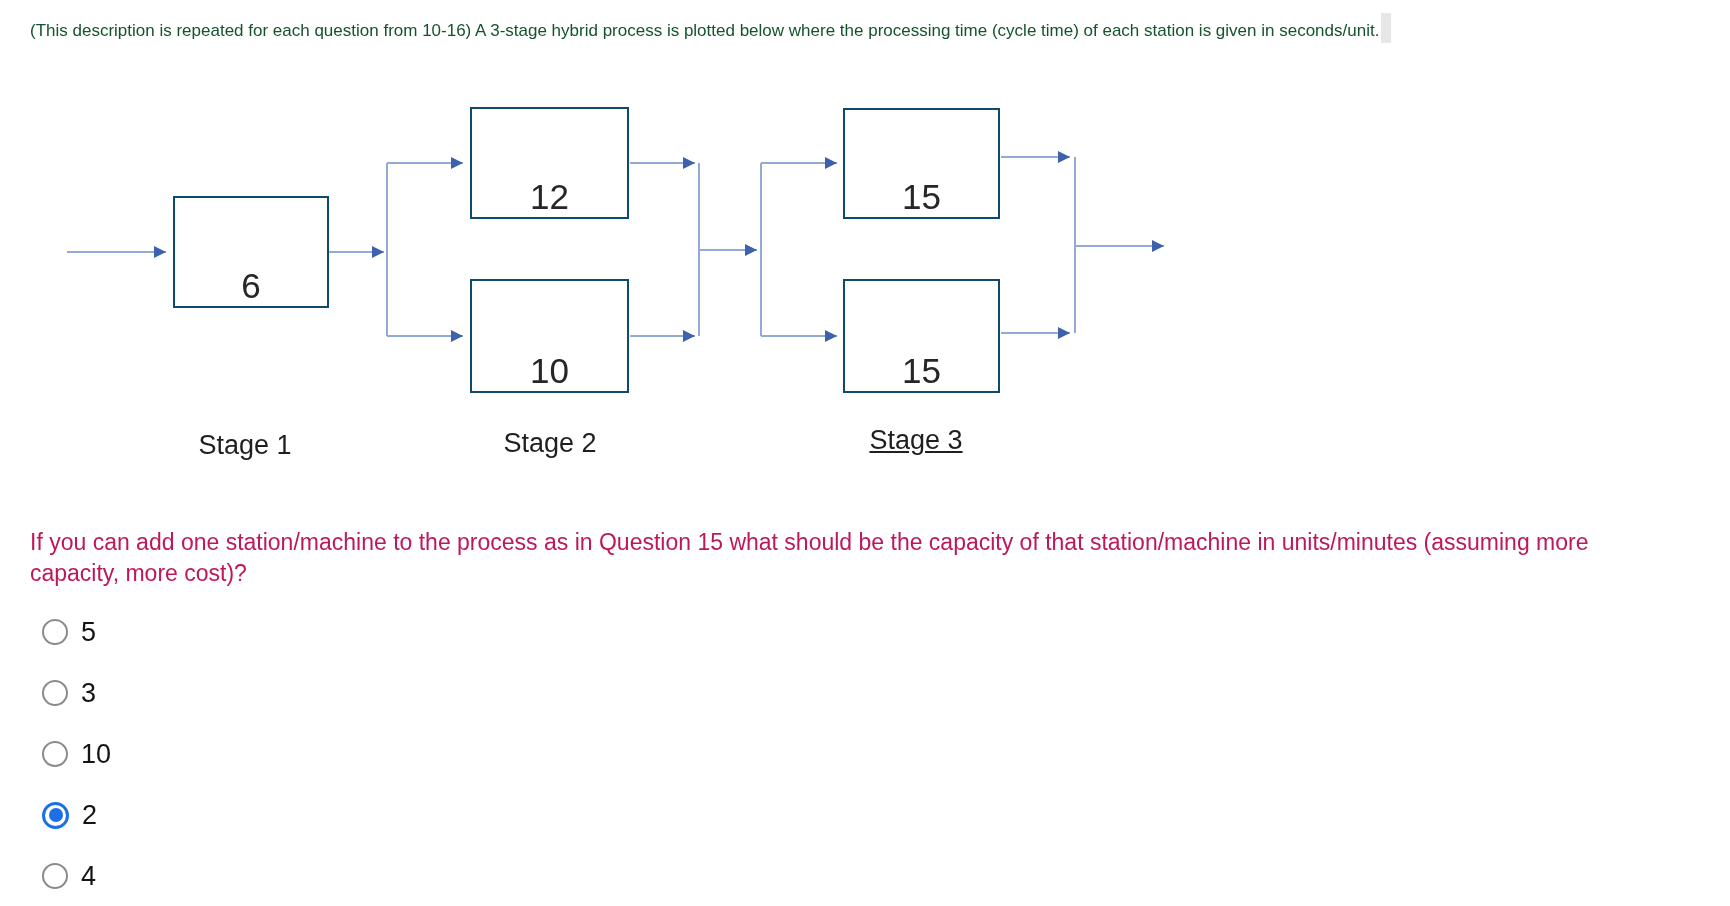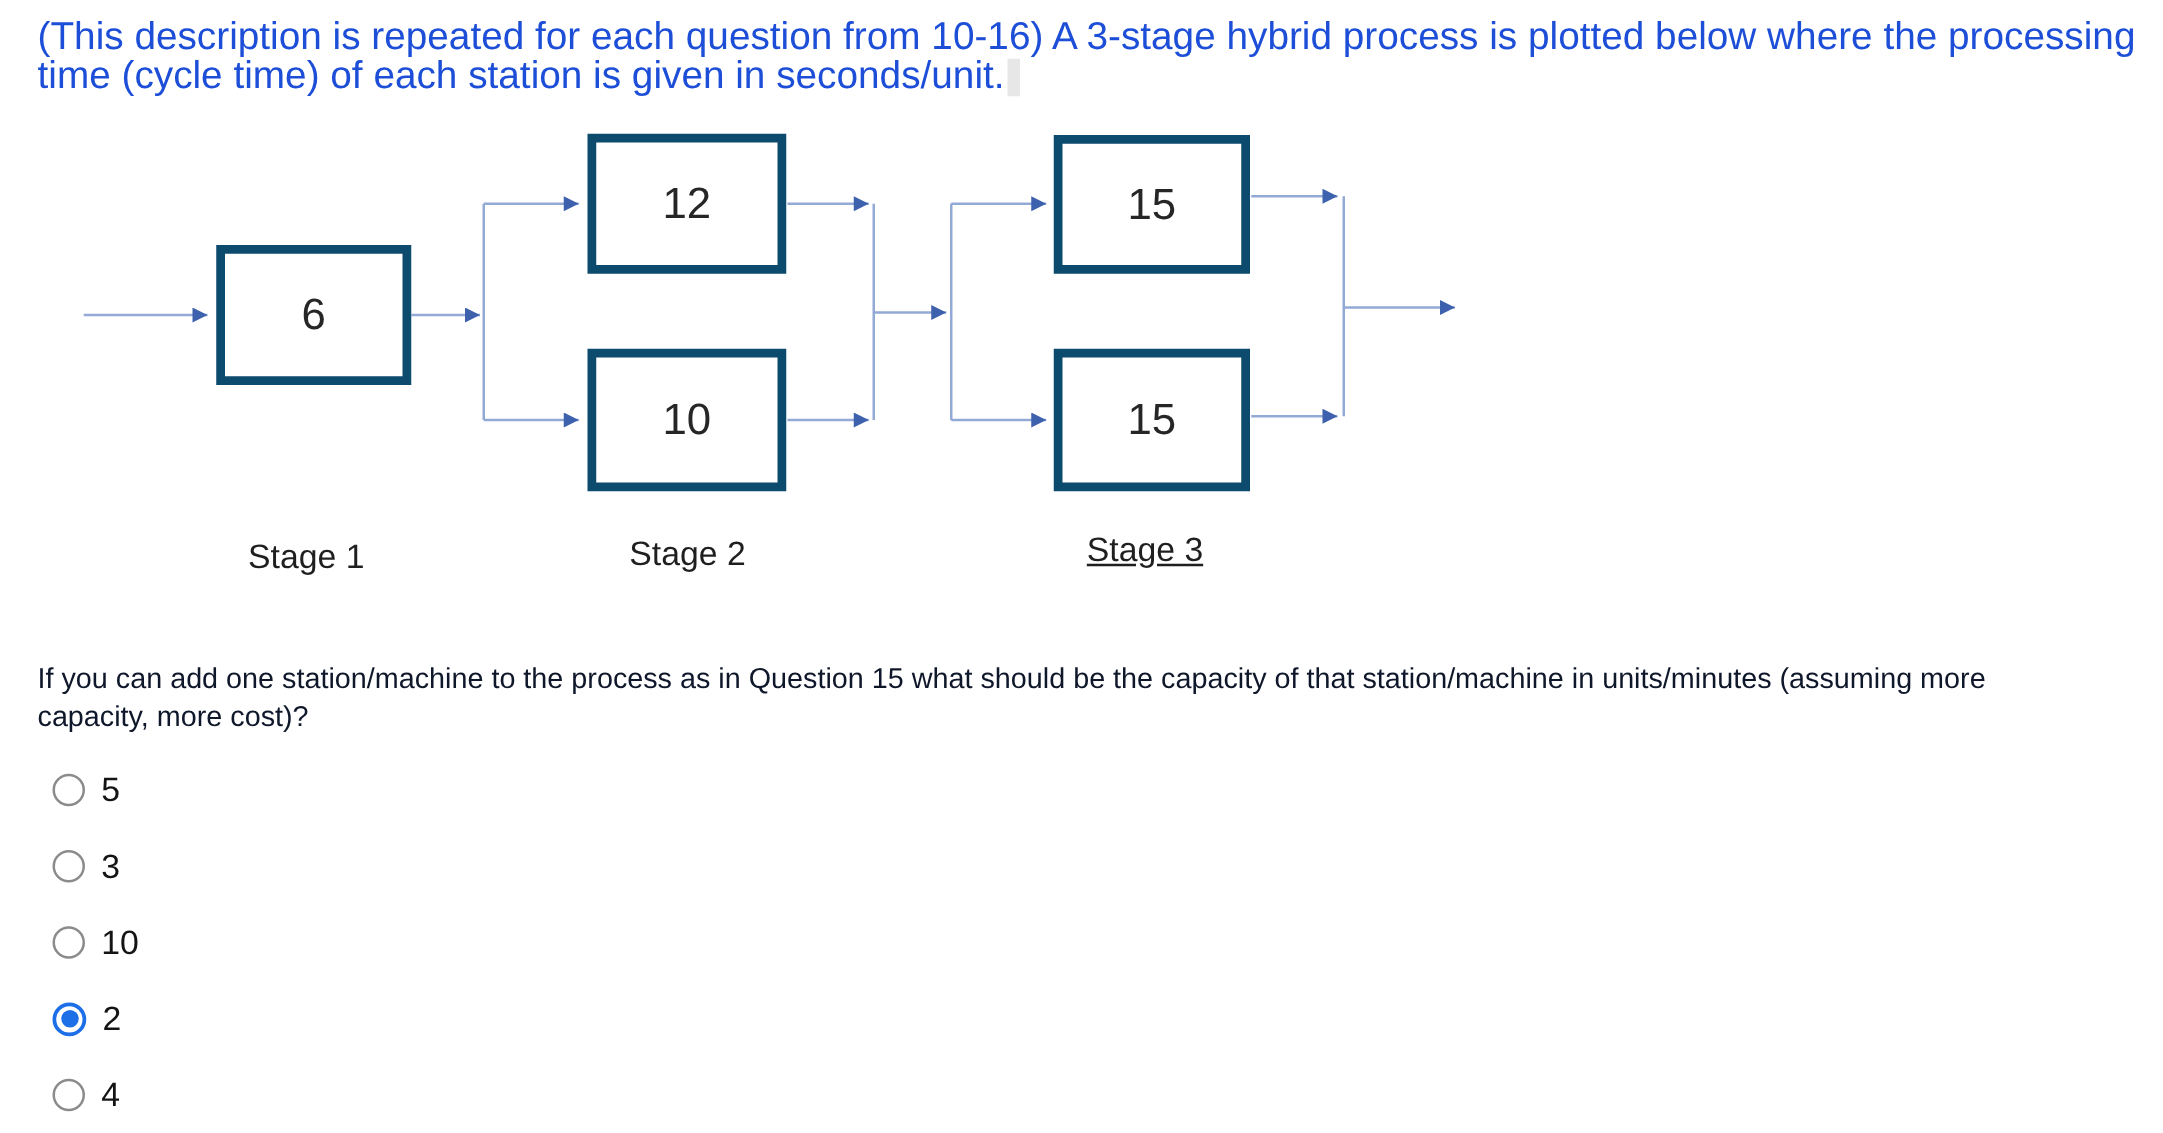--- a/index.html
+++ b/index.html
@@ -1,53 +1,53 @@
 <!DOCTYPE html>
 <html><head>
 <meta charset="utf-8">
 <style>
   * { margin: 0; padding: 0; box-sizing: border-box; }
   html, body { width: 1730px; height: 906px; background: #ffffff; overflow: hidden; }
   body { position: relative; font-family: "Liberation Sans", sans-serif; color: #1b1b1b; }
 
   .description {
     position: absolute; left: 30px; top: 13px; width: 1692px;
-    font-size: 31px; line-height: 31px; color: #1d4ed8;
+    font-size: 17px; line-height: 31px; color: #14532d;
   }
   .caret-block {
     display: inline-block; width: 10px; height: 30px;
     background: #e7e7e7; vertical-align: -7px; margin-left: 2px;
   }
 
   .diagram { position: absolute; left: 0; top: 0; width: 1220px; height: 480px; }
   .connectors { position: absolute; left: 0; top: 0; }
 
   .station-box {
     position: absolute; background: #ffffff;
-    border: 7px solid #0c4a6e;
-    display: flex; align-items: center; justify-content: center;
+    border: 2px solid #0c4a6e;
+    display: flex; align-items: flex-end; justify-content: center;
     font-size: 35px; color: #262626;
   }
   #box-s1  { left: 173px; top: 196px; width: 156px; height: 112px; }
   #box-s2t { left: 470px; top: 107px; width: 159px; height: 112px; }
   #box-s2b { left: 470px; top: 279px; width: 159px; height: 114px; }
   #box-s3t { left: 843px; top: 108px; width: 157px; height: 111px; }
   #box-s3b { left: 843px; top: 279px; width: 157px; height: 114px; }
 
   .stage-label {
     position: absolute; width: 160px; text-align: center;
     font-size: 27px; color: #1f1f1f;
   }
   #stage1-label { left: 165px; top: 430px; }
   #stage2-label { left: 470px; top: 428px; }
   #stage3-label { left: 836px; top: 425px; text-decoration: underline; }
 
   .question {
     position: absolute; left: 30px; top: 527px; width: 1640px;
-    font-size: 23px; line-height: 31px; color: #0f172a;
+    font-size: 23px; line-height: 31px; color: #be185d;
   }
 
   .options { position: absolute; left: 42px; top: 612px; }
   .option-row {
     display: flex; align-items: center; height: 40px; margin-bottom: 21px;
     cursor: pointer;
   }
   .radio-circle {
     width: 26px; height: 26px; border-radius: 50%;
     border: 2px solid #8b8b8b; background: #ffffff;

